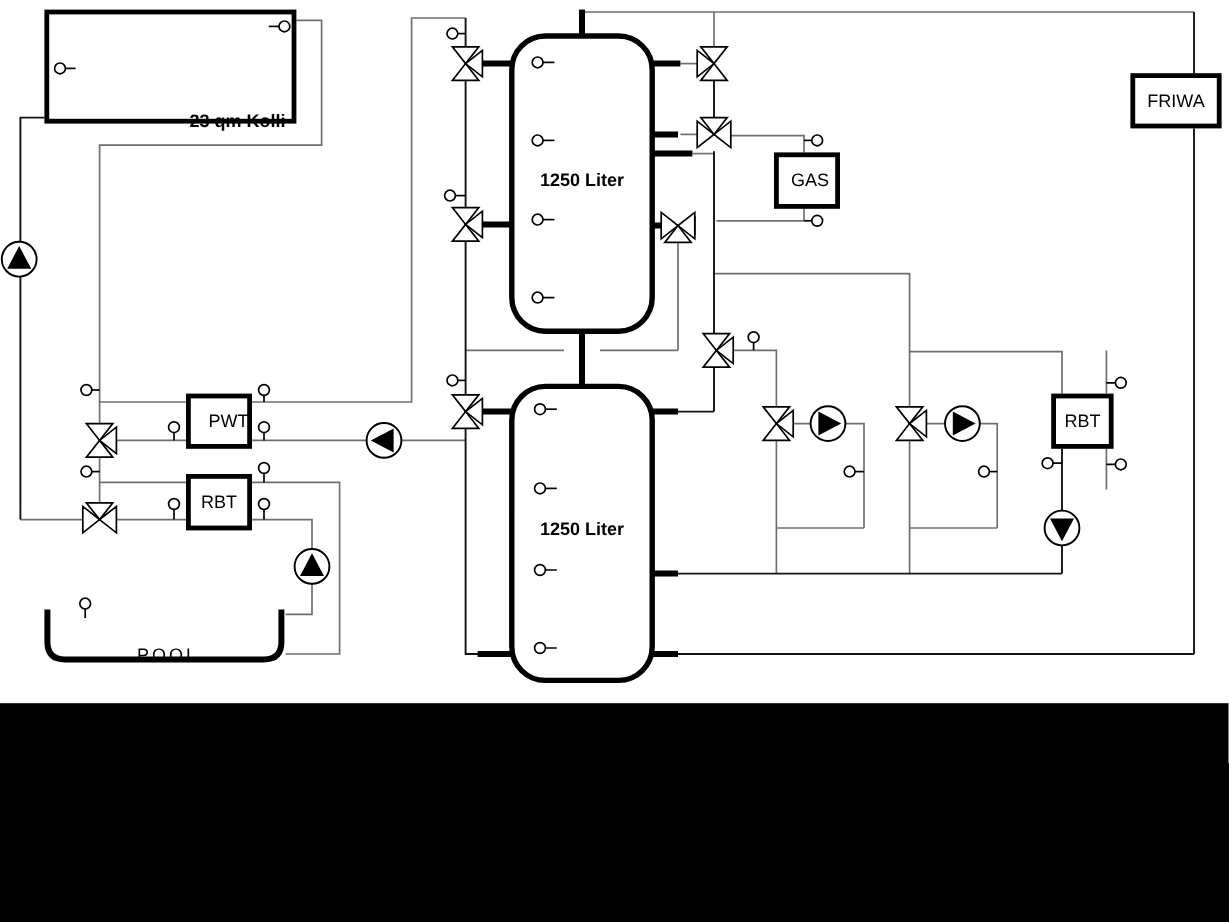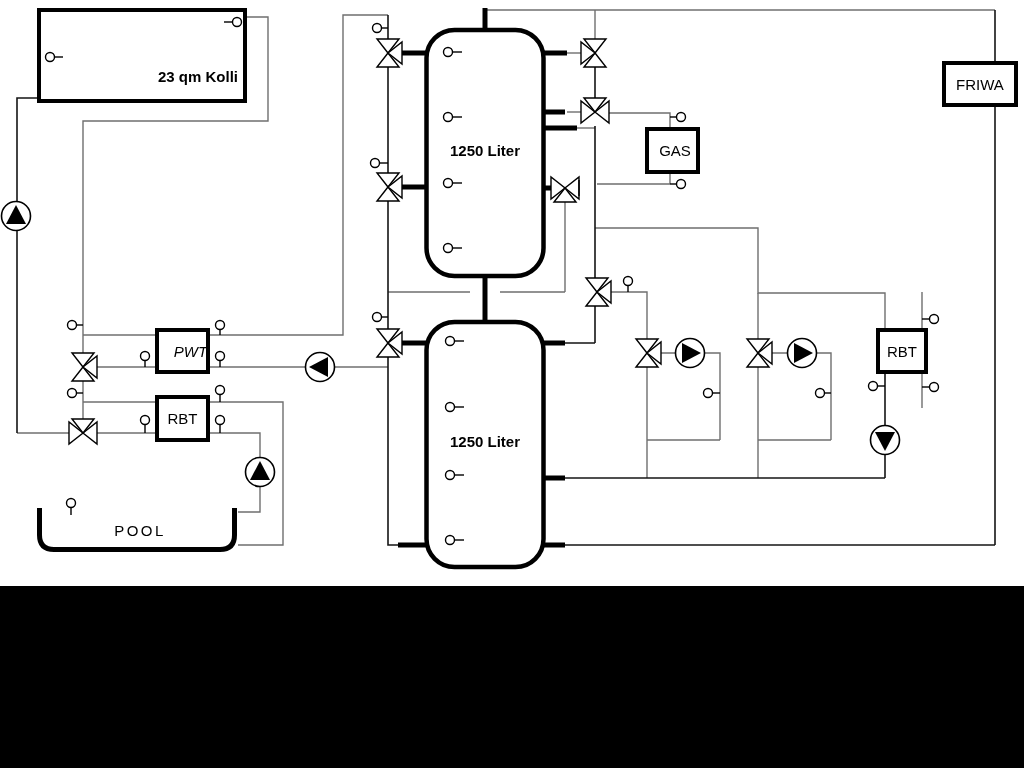--- a/index.html
+++ b/index.html
@@ -316,25 +316,25 @@
   <g>
     <line class="st" x1="922" y1="387" x2="929.5" y2="387"></line>
         <circle class="sc" cx="934" cy="387" r="4.5"></circle>
   </g>
   <g>
     <line class="st" x1="71" y1="507.5" x2="71" y2="515"></line>
         <circle class="sc" cx="71" cy="503" r="4.5"></circle>
   </g>
 </svg>
 
-<div class="lbl corner bold" style="left:37px; top:0; width:210px; height:95px;">23 qm Kolli</div>
+<div class="lbl corner bold" style="left:37px; top:25px; width:210px; height:95px;">23 qm Kolli</div>
 <div class="lbl bold" style="left:426px; top:30px; width:118px; height:240px;">1250 Liter</div>
 <div class="lbl bold" style="left:426px; top:322px; width:118px; height:238px;">1250 Liter</div>
 <div class="lbl" style="left:645px; top:127px; width:60px; height:47px;">GAS</div>
 <div class="lbl" style="left:942px; top:61px; width:76px; height:46px;">FRIWA</div>
-<div class="lbl" style="left:155px; top:328px; width:71px; height:46px;font-style:italic;">PWT</div>
+<div class="lbl" style="left:155px; top:328px; width:71px; height:46px;">PWT</div>
 <div class="lbl" style="left:155px; top:395px; width:55px; height:47px;">RBT</div>
 <div class="lbl" style="left:876px; top:328px; width:52px; height:46px;">RBT</div>
-<div class="lbl spaced" style="left:40px; top:520px; width:200px; height:20px;">POOL</div>
+<div class="lbl spaced" style="left:40px; top:536px; width:200px; height:20px;">POOL</div>
 
 <div id="band"></div>
 
 </div>
 
 </body></html>

